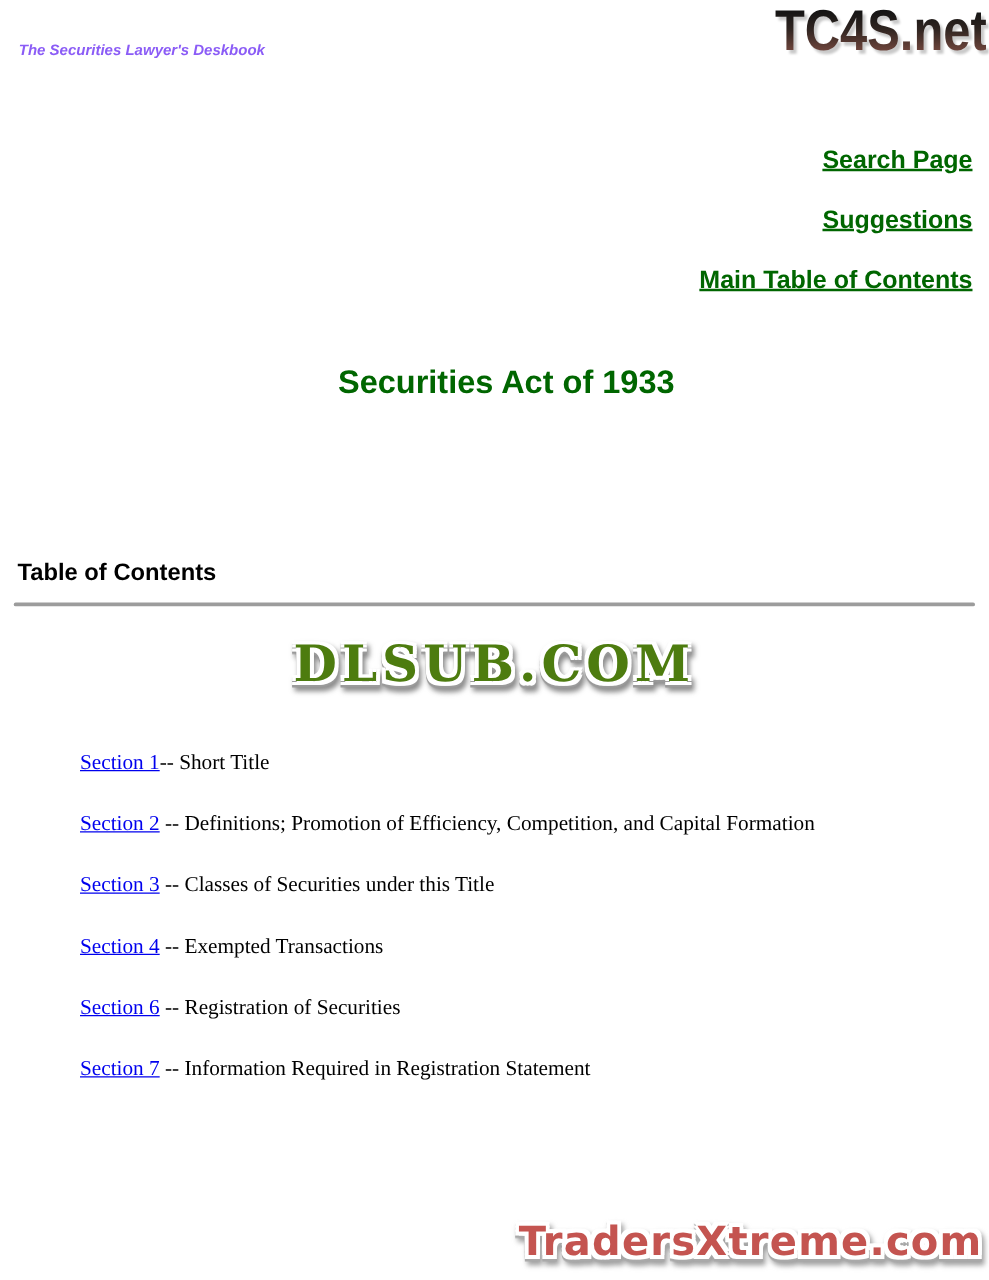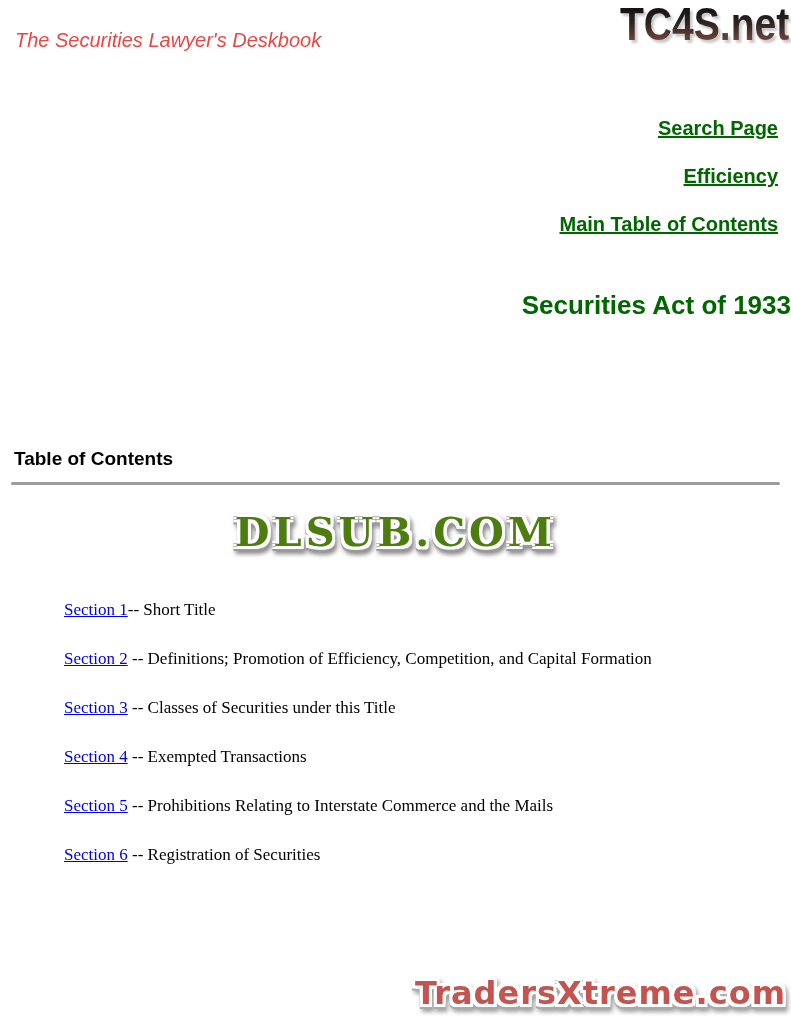--- a/index.html
+++ b/index.html
@@ -10,23 +10,23 @@
     position: relative;
     overflow: hidden;
     font-family: "Liberation Serif", serif;
     color: #000;
   }
 
   
   .deskbook-title {
     position: absolute; left: 15px; top: 29px;
     font-family: "Liberation Sans", sans-serif;
-    font-weight: normal; font-style: italic;
-    font-size: 20px; line-height: 22px;
-    color: #ef4444;
+    font-weight: bold; font-style: italic;
+    font-size: 12px; line-height: 22px;
+    color: #8b5cf6;
     white-space: nowrap;
   }
   .tc4s-logo {
     position: absolute; right: 2px; top: -2px;
     font-family: "Liberation Sans", sans-serif;
     font-weight: bold;
     font-size: 46px; line-height: 52px;
     letter-spacing: 0px;
     transform: scaleX(0.85);
     transform-origin: 100% 50%;
@@ -48,21 +48,21 @@
   .top-nav {
     position: absolute; top: 116px; right: 13px;
     text-align: right;
   }
   .top-nav p { margin: 0 0 24px 0; font-family: Liberation Sans, sans-serif; font-weight: bold; font-size: 20px; line-height: 24px; }
   .top-nav a { color: #006600; text-decoration: underline; }
 
   
   .page-title {
     position: absolute; top: 290px; left: 0; right: 0;
-    margin: 0; text-align: right;
+    margin: 0; text-align: center;
     font-family: "Liberation Sans", sans-serif;
     font-weight: bold; font-size: 26px; line-height: 30px;
     color: #006600;
     padding-left: 19px;
   }
 
   
   .toc-heading {
     position: absolute; left: 14px; top: 447px;
     margin: 0;
@@ -128,38 +128,38 @@
 </style>
 </head>
 <body>
 
 <div class="deskbook-title">The Securities Lawyer's Deskbook</div>
 
 <div class="tc4s-logo">TC4S.net</div>
 
 <nav class="top-nav">
   <p><a href="#">Search Page</a></p>
-  <p><a href="#">Efficiency</a></p>
+  <p><a href="#">Suggestions</a></p>
   <p><a href="#">Main Table of Contents</a></p>
 </nav>
 
 <h1 class="page-title">Securities Act of 1933</h1>
 
 <h2 class="toc-heading">Table of Contents</h2>
 
 <hr class="divider">
 
 <div class="dlsub-banner">
   <a href="#">DLSUB.COM</a>
 </div>
 
 <main class="toc-list">
   <p><a href="#">Section 1</a><span>-- Short Title</span></p>
   <p><a href="#">Section 2</a><span> -- Definitions; Promotion of Efficiency, Competition, and Capital Formation</span></p>
   <p><a href="#">Section 3</a><span> -- Classes of Securities under this Title</span></p>
   <p><a href="#">Section 4</a><span> -- Exempted Transactions</span></p>
-  <p><a href="#">Section 5</a><span> -- Prohibitions Relating to Interstate Commerce and the Mails</span></p>
   <p><a href="#">Section 6</a><span> -- Registration of Securities</span></p>
+  <p><a href="#">Section 7</a><span> -- Information Required in Registration Statement</span></p>
 </main>
 
 <div class="txtreme-banner">
   <a href="#">TradersXtreme.com</a>
 </div>
 
 </body></html>

